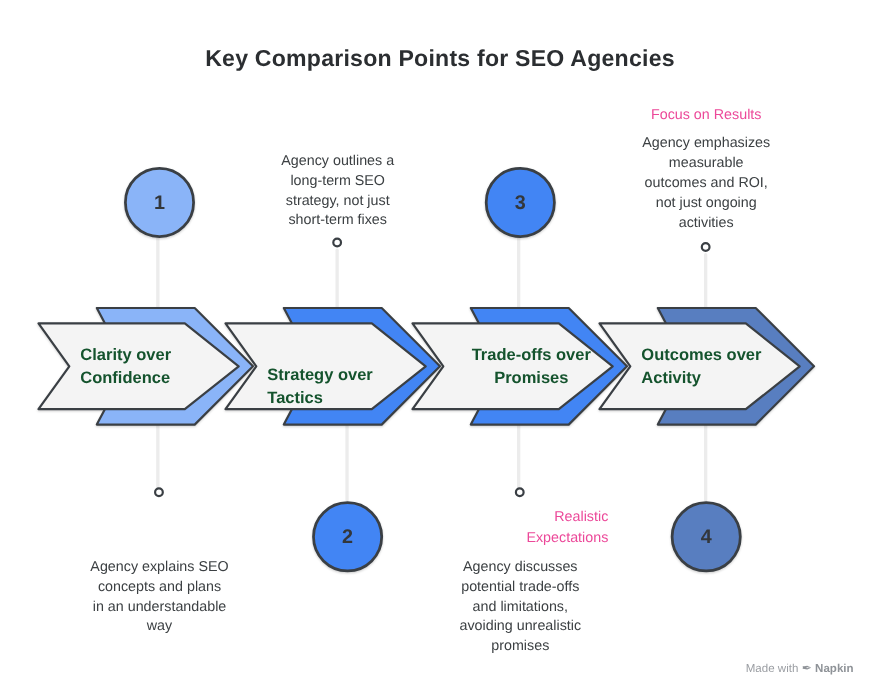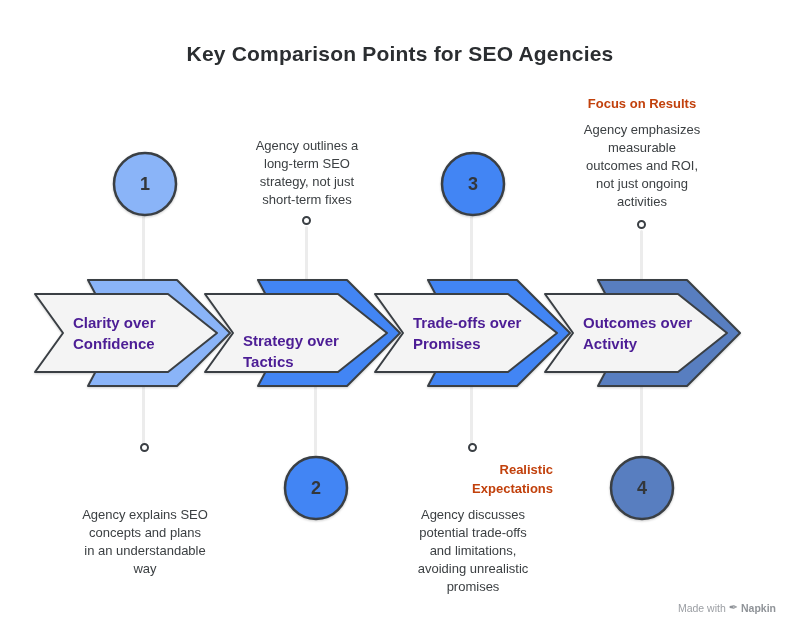--- a/index.html
+++ b/index.html
@@ -11,36 +11,36 @@
   }
   .title{
     position:absolute;left:0;top:42px;width:800px;text-align:center;
     font-size:21px;font-weight:bold;color:#2b2e31;letter-spacing:.2px;
   }
   .chev{position:absolute;filter:drop-shadow(0 1px 1px rgba(0,0,0,.18));}
   .chev polygon{stroke:#3a3f44;stroke-width:2;stroke-linejoin:round;}
   .chev .front{fill:#f4f4f4;}
   .chev-label{
     position:absolute;width:140px;font-size:15px;font-weight:bold;
-    color:#4c1d95;line-height:21px;white-space:pre-line;z-index:45;
+    color:#14532d;line-height:21px;white-space:pre-line;z-index:45;
   }
   .circle{position:absolute;width:66px;height:66px;z-index:50;}
   .circle svg{position:absolute;left:0;top:0;filter:drop-shadow(0 1px 1px rgba(0,0,0,.2));}
   .circle .num{
     position:absolute;left:0;top:0;width:66px;height:66px;display:flex;
     align-items:center;justify-content:center;font-size:18px;font-weight:bold;color:#33373b;
   }
   .vline{position:absolute;width:3px;background:#ececec;border-radius:2px;z-index:1;}
   .dot{
     position:absolute;width:9px;height:9px;border-radius:50%;
     background:#ffffff;border:2px solid #3a3f44;box-sizing:border-box;z-index:5;
   }
   .heading{
-    position:absolute;width:160px;text-align:center;font-size:13px;font-weight:bold;
-    color:#c2410c;line-height:19px;white-space:pre-line;z-index:40;
+    position:absolute;width:160px;text-align:center;font-size:13px;font-weight:normal;
+    color:#ec4899;line-height:19px;white-space:pre-line;z-index:40;
   }
   .desc{
     position:absolute;width:170px;text-align:center;font-size:13px;
     color:#3c4043;line-height:18px;white-space:pre-line;z-index:40;
   }
   .watermark{
     position:absolute;right:24px;top:601px;font-size:10.5px;color:#9b9ea3;
     display:flex;align-items:center;gap:3px;
   }
   .watermark .brand{font-weight:bold;color:#8f9398;}
@@ -98,21 +98,21 @@
   <div class="circle" style="left:440px;top:151px;">
     <svg width="66" height="66">
       <circle cx="33" cy="33" r="31" stroke="#3a3f44" stroke-width="2.5" fill="#4285f4"></circle>
     </svg>
     <span class="num">3</span>
   </div>
   <svg class="chev" style="left:375px;top:278px;z-index:20;overflow:visible;" width="200" height="112" viewBox="0 0 200 112">
     <polygon class="back" points="53,2 142,2 195,55 142,108 53,108 81,55" fill="#4285f4"></polygon>
     <polygon class="front" points="0,16 133,16 182,55 133,94 0,94 28,55"></polygon>
   </svg>
-  <div class="chev-label" style="left:413px;top:312px;">Trade-offs over
+  <div class="chev-label" style="left:413px;top:312px;text-align:center;">Trade-offs over
 Promises</div>
   <div class="dot" style="left:468px;top:443px;"></div>
   <div class="heading" style="left:393px;top:460px;text-align:right;">Realistic
 Expectations</div>
   <div class="desc" style="left:388px;top:506px;">Agency discusses
 potential trade-offs
 and limitations,
 avoiding unrealistic
 promises</div>
 

